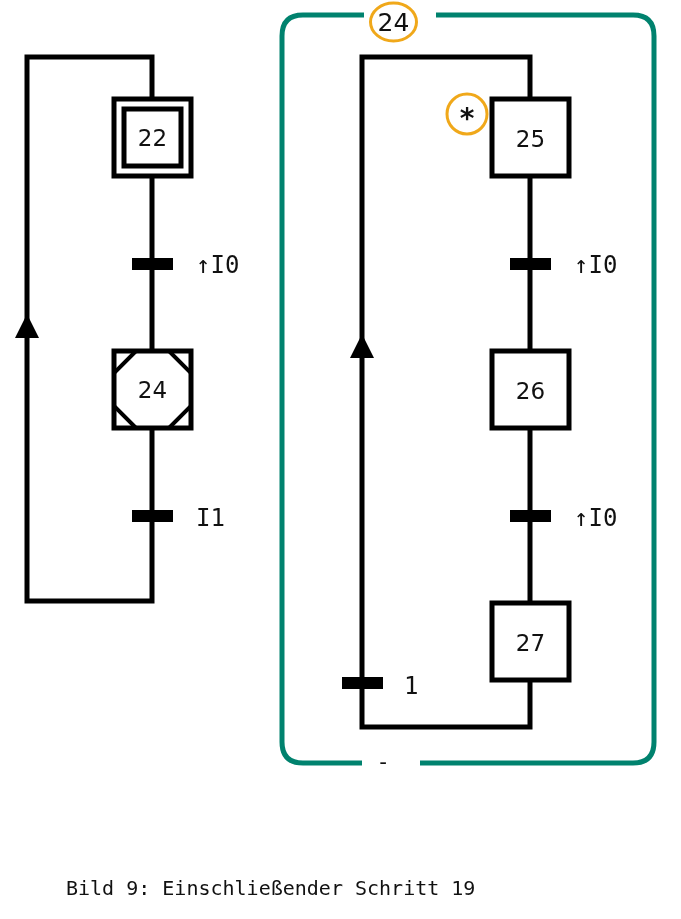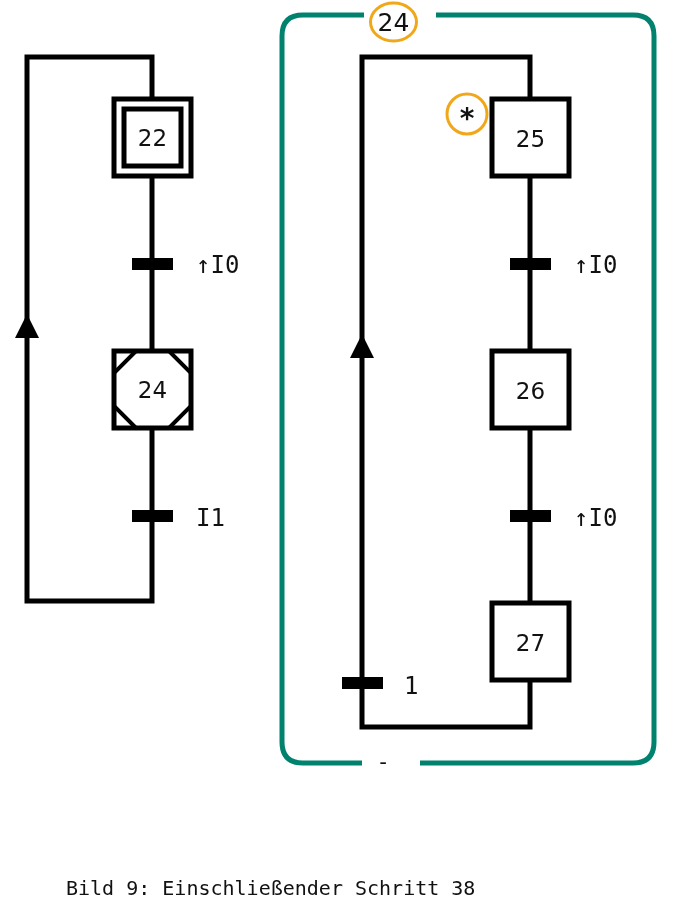--- a/index.html
+++ b/index.html
@@ -99,16 +99,16 @@
     </g>
 
     <g>
       <rect x="342" y="677" width="41" height="12" fill="#000"></rect>
       <text class="mono" x="404" y="694" font-size="24" fill="#111">1</text>
     </g>
   </g>
 </svg>
 
 <div id="caption">
-  <div>Bild 9: Einschließender Schritt 38</div>
+  <div>Bild 9: Einschließender Schritt 19</div>
   
   
 </div>
 
 </body></html>

